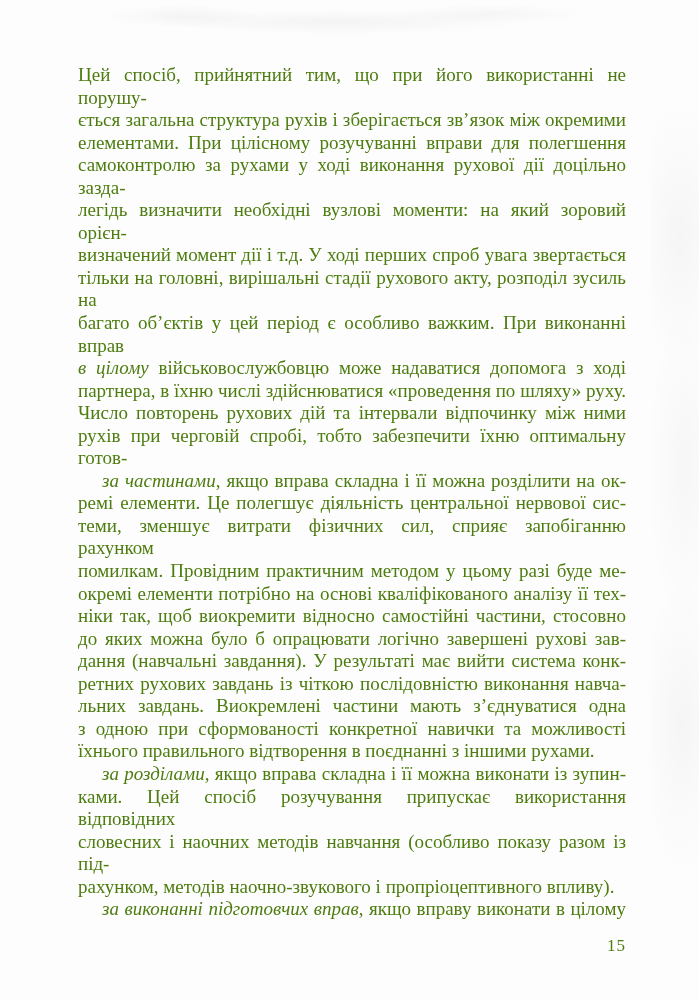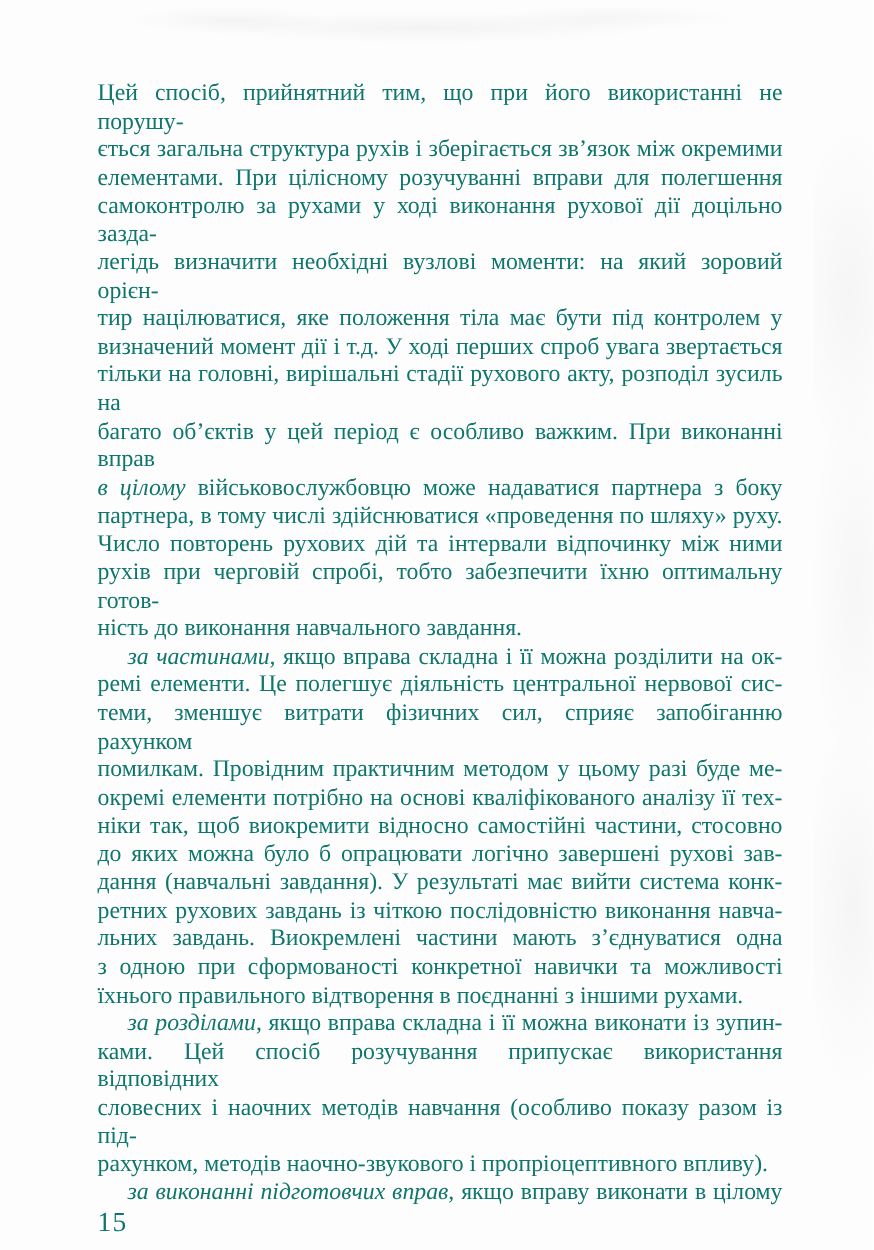--- a/index.html
+++ b/index.html
@@ -6,21 +6,21 @@
     margin: 0;
     padding: 0;
     background: #ffffff;
   }
   .page {
     position: relative;
     width: 699px;
     height: 1000px;
     background: #fdfdfd;
     font-family: "Liberation Serif", "DejaVu Serif", serif;
-    color: #0f766e;
+    color: #4d7c0f;
     overflow: hidden;
   }
   .page-text {
     position: absolute;
     left: 78px;
     top: 64px;
     width: 548px;
     font-size: 19px;
     line-height: 22.55px;
   }
@@ -32,24 +32,23 @@
   .line.just {
     text-align-last: justify;
   }
   .bi { font-weight: normal; font-style: italic; }
   .i  { font-style: italic; }
   .page-number {
     position: absolute;
     left: 78px;
     top: 936px;
     width: 548px;
-    text-align: left;
-    font-size: 22px;
+    text-align: right;
+    font-size: 17px;
     letter-spacing: 1px;
-    margin-top: 29px;
   }
   
   .smudge {
     position: absolute;
     pointer-events: none;
   }
   .smudge-top {
     left: 70px; top: 0; width: 560px; height: 40px;
     background:
       radial-gradient(closest-side at 20% 40%, rgba(0,0,0,0.035), rgba(0,0,0,0) 70%),
@@ -71,29 +70,27 @@
   <div class="smudge smudge-top"></div>
   <div class="smudge smudge-right"></div>
 
   <div class="page-text">
       <div class="para">
         <div class="line just"><span>Цей спосіб, прийнятний тим, що при його використанні не порушу-</span></div>
         <div class="line just"><span>ється загальна структура рухів і зберігається зв’язок між окремими</span></div>
         <div class="line just"><span>елементами. При цілісному розучуванні вправи для полегшення</span></div>
         <div class="line just"><span>самоконтролю за рухами у ході виконання рухової дії доцільно зазда-</span></div>
         <div class="line just"><span>легідь визначити необхідні вузлові моменти: на який зоровий орієн-</span></div>
-        <div class="line just"><span>тир націлюватися, яке положення тіла має бути під контролем у</span></div>
         <div class="line just"><span>визначений момент дії і т.д. У ході перших спроб увага звертається</span></div>
         <div class="line just"><span>тільки на головні, вирішальні стадії рухового акту, розподіл зусиль на</span></div>
         <div class="line just"><span>багато об’єктів у цей період є особливо важким. При виконанні вправ</span></div>
-        <div class="line just"><span class="i">в цілому</span><span> військовослужбовцю може надаватися партнера з боку</span></div>
-        <div class="line just"><span>партнера, в тому числі здійснюватися «проведення по шляху» руху.</span></div>
+        <div class="line just"><span class="i">в цілому</span><span> військовослужбовцю може надаватися допомога з ході</span></div>
+        <div class="line just"><span>партнера, в їхню числі здійснюватися «проведення по шляху» руху.</span></div>
         <div class="line just"><span>Число повторень рухових дій та інтервали відпочинку між ними</span></div>
         <div class="line just"><span>рухів при черговій спробі, тобто забезпечити їхню оптимальну готов-</span></div>
-        <div class="line"><span>ність до виконання навчального завдання.</span></div>
       </div>
       <div class="para indent">
         <div class="line just"><span class="bi">за частинами</span><span>, якщо вправа складна і її можна розділити на ок-</span></div>
         <div class="line just"><span>ремі елементи. Це полегшує діяльність центральної нервової сис-</span></div>
         <div class="line just"><span>теми, зменшує витрати фізичних сил, сприяє запобіганню рахунком</span></div>
         <div class="line just"><span>помилкам. Провідним практичним методом у цьому разі буде ме-</span></div>
         <div class="line just"><span>окремі елементи потрібно на основі кваліфікованого аналізу її тех-</span></div>
         <div class="line just"><span>ніки так, щоб виокремити відносно самостійні частини, стосовно</span></div>
         <div class="line just"><span>до яких можна було б опрацювати логічно завершені рухові зав-</span></div>
         <div class="line just"><span>дання (навчальні завдання). У результаті має вийти система конк-</span></div>

